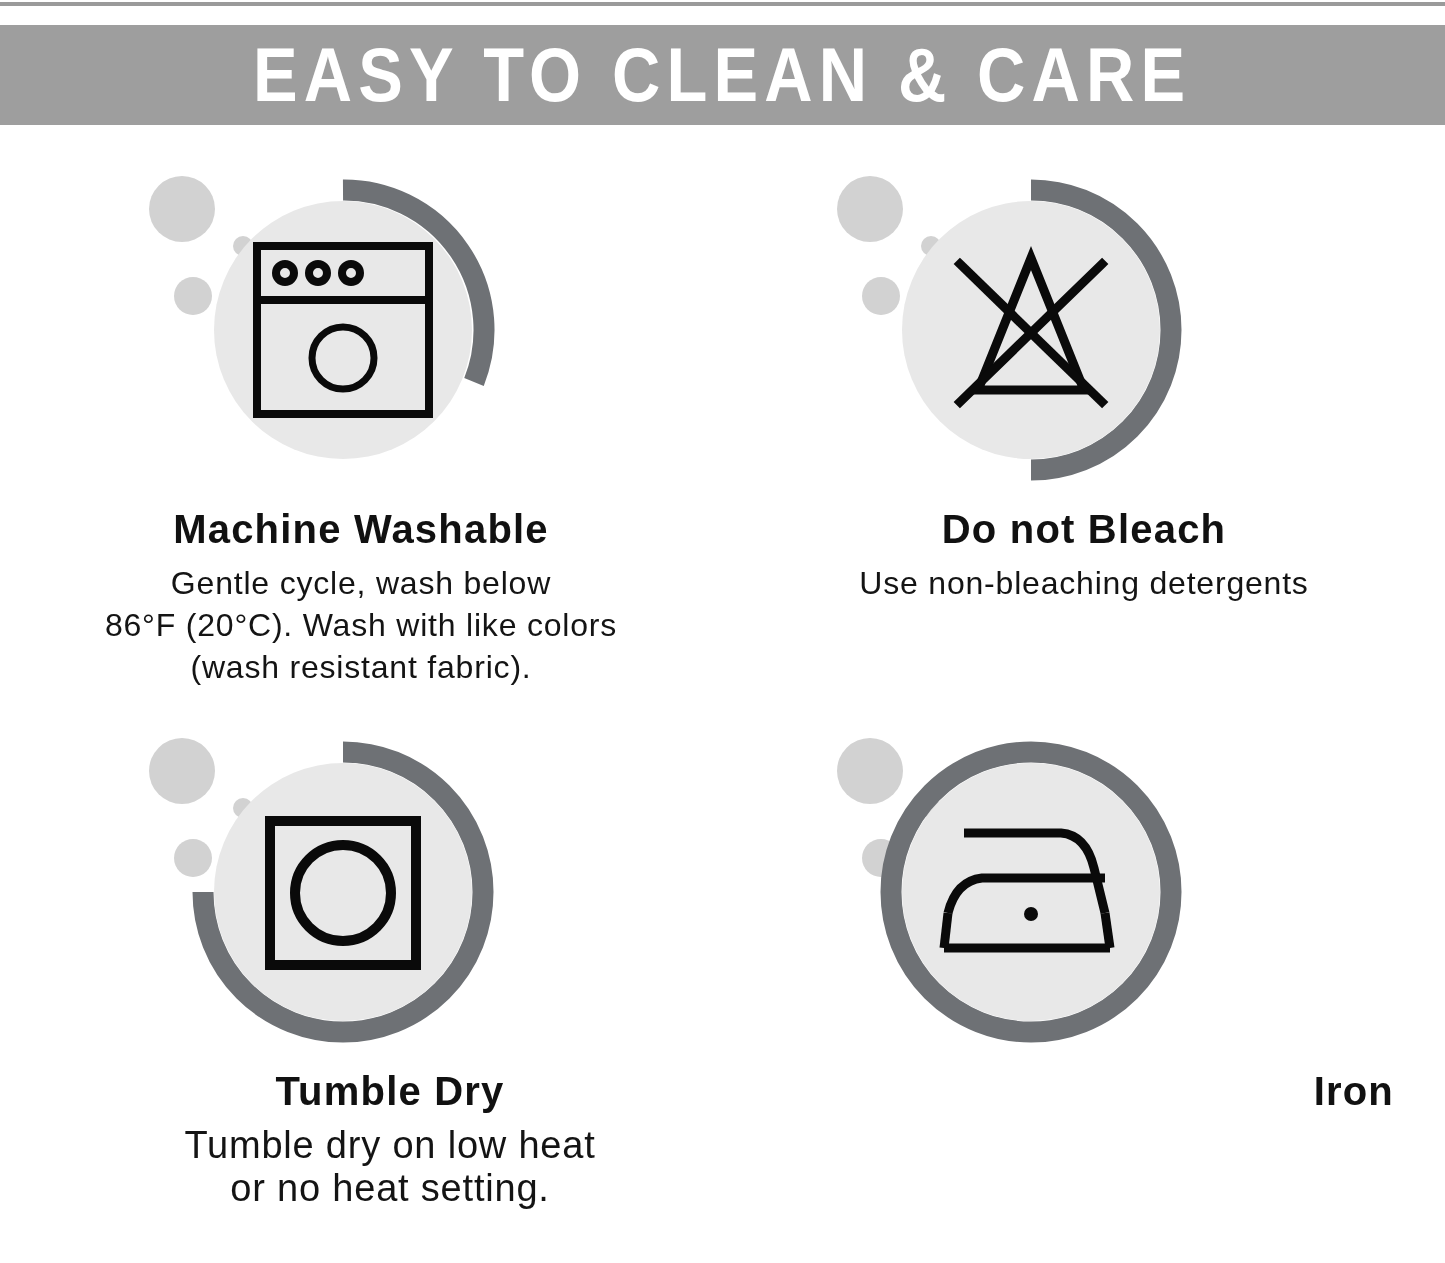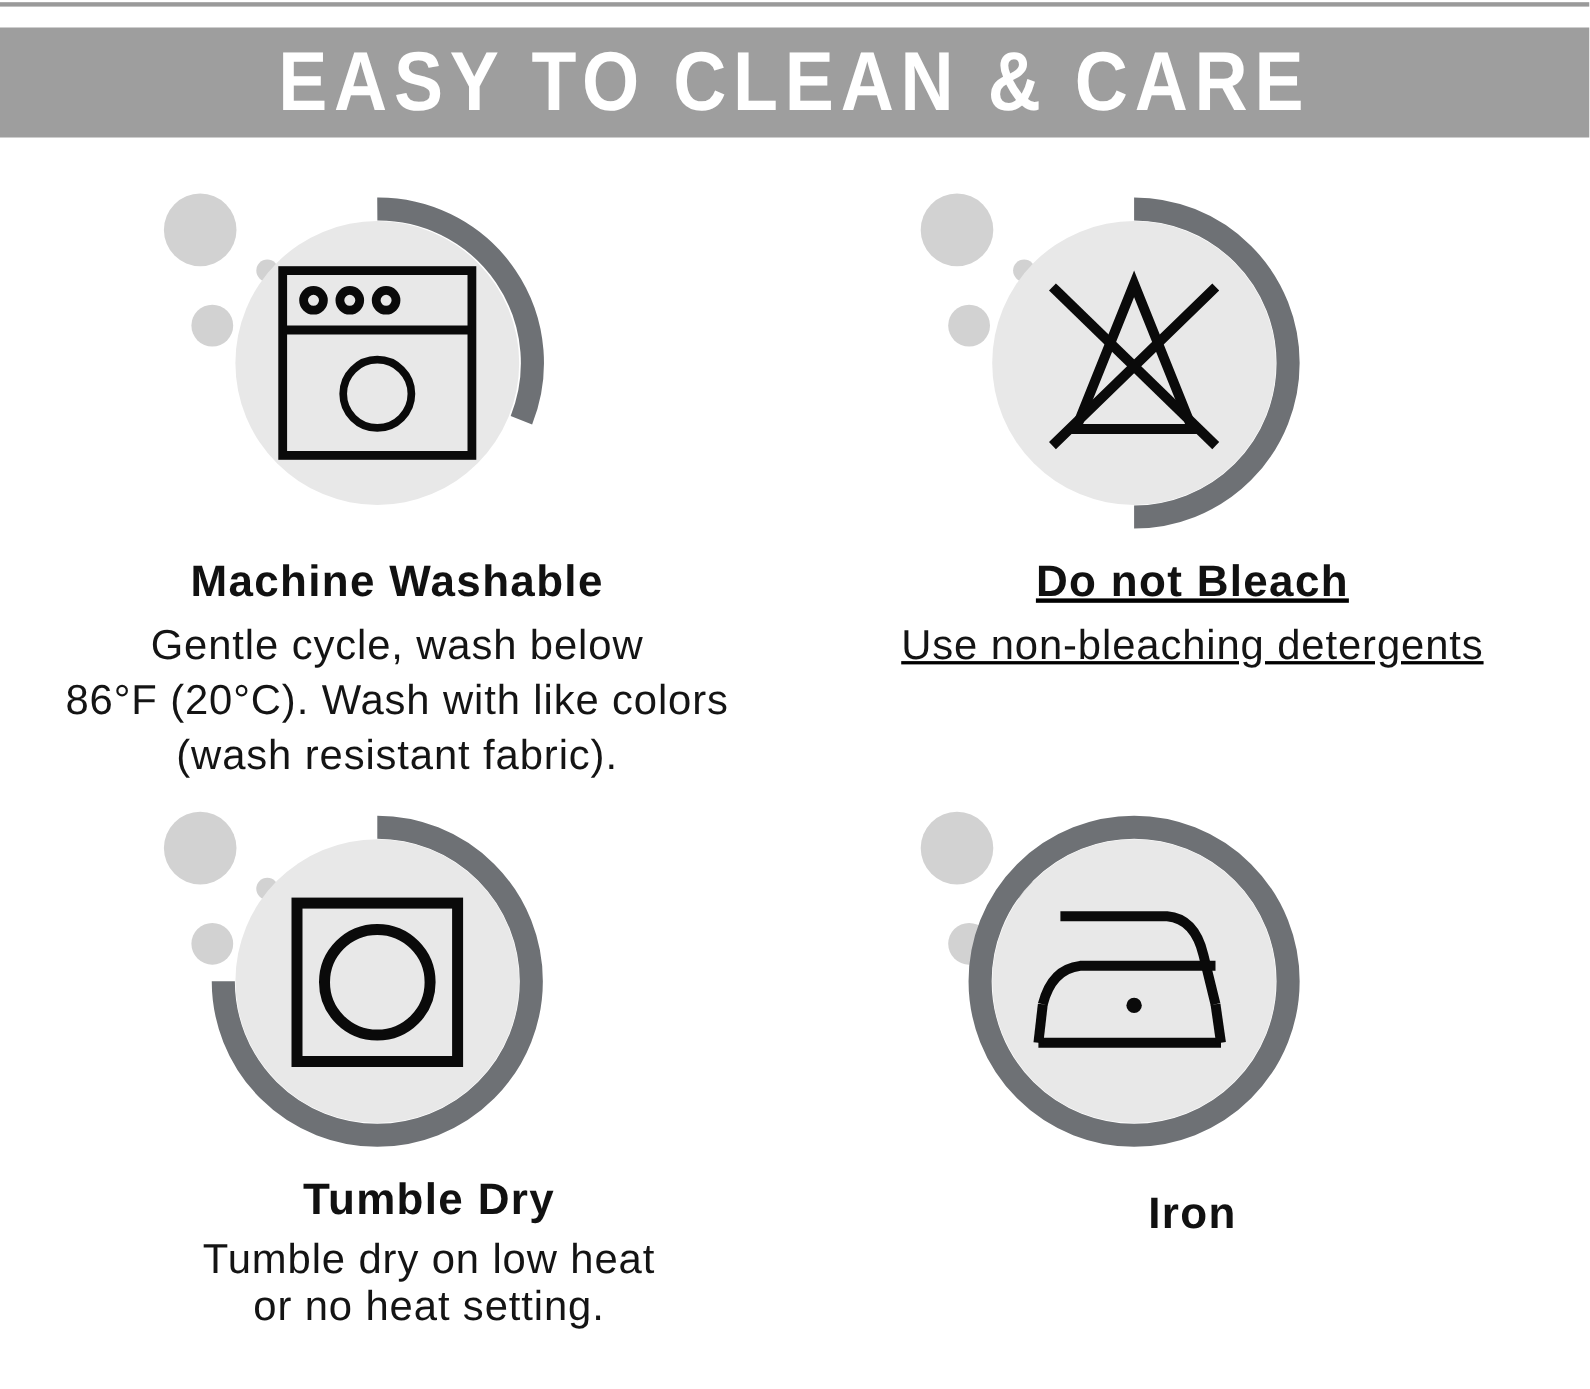--- a/index.html
+++ b/index.html
@@ -32,21 +32,21 @@
 
   .grid{
     position:absolute;left:0;top:146px;width:1145px;height:1117px;
   }
   .cell{
     position:absolute;
     width:722px;
     box-sizing:border-box;
   }
   .cell-tl{left:0;   top:0;}
-  .cell-tr{left:723px;top:0;text-decoration:underline;}
+  .cell-tr{left:723px;top:0;}
   .cell-bl{left:0;   top:562px;}
   .cell-br{left:723px;top:562px;}
 
   .icon-wrap{
     position:relative;
     width:400px;height:360px;
     margin:0 auto;
   }
   .icon-wrap.shift-left{margin:0 0 0 140px;}
   .icon-wrap.shift-right{margin:0 0 0 105px;}
@@ -60,33 +60,33 @@
   .heading{
     font-size:40px;
     font-weight:bold;
     color:#111111;
     letter-spacing:1.2px;
     line-height:1.15;
     margin:0 0 10px 0;
     font-family:"Liberation Sans", sans-serif;
   }
   .desc{
-    font-size:38px;
+    font-size:32px;
     color:#141414;
     letter-spacing:0.8px;
     line-height:1.32;
     margin:0;
     font-family:"Liberation Sans", sans-serif;
   }
   .desc.tight{line-height:1.12;font-size:38px;}
 
   .t-left-block{width:660px;margin:0 auto;}
   .t-right-block{width:640px;margin:0 auto;}
   .t-bl-block{width:620px;margin:0 0 0 58px;}
-  .t-br-block{width:620px;margin:12px auto;}
+  .t-br-block{width:620px;margin:0 auto;text-align:right;}
 </style>
 </head>
 <body>
 
 <div class="top-rule"></div>
 
 <div class="banner">
   <div class="banner-title">EASY TO CLEAN &amp; CARE</div>
 </div>
 

